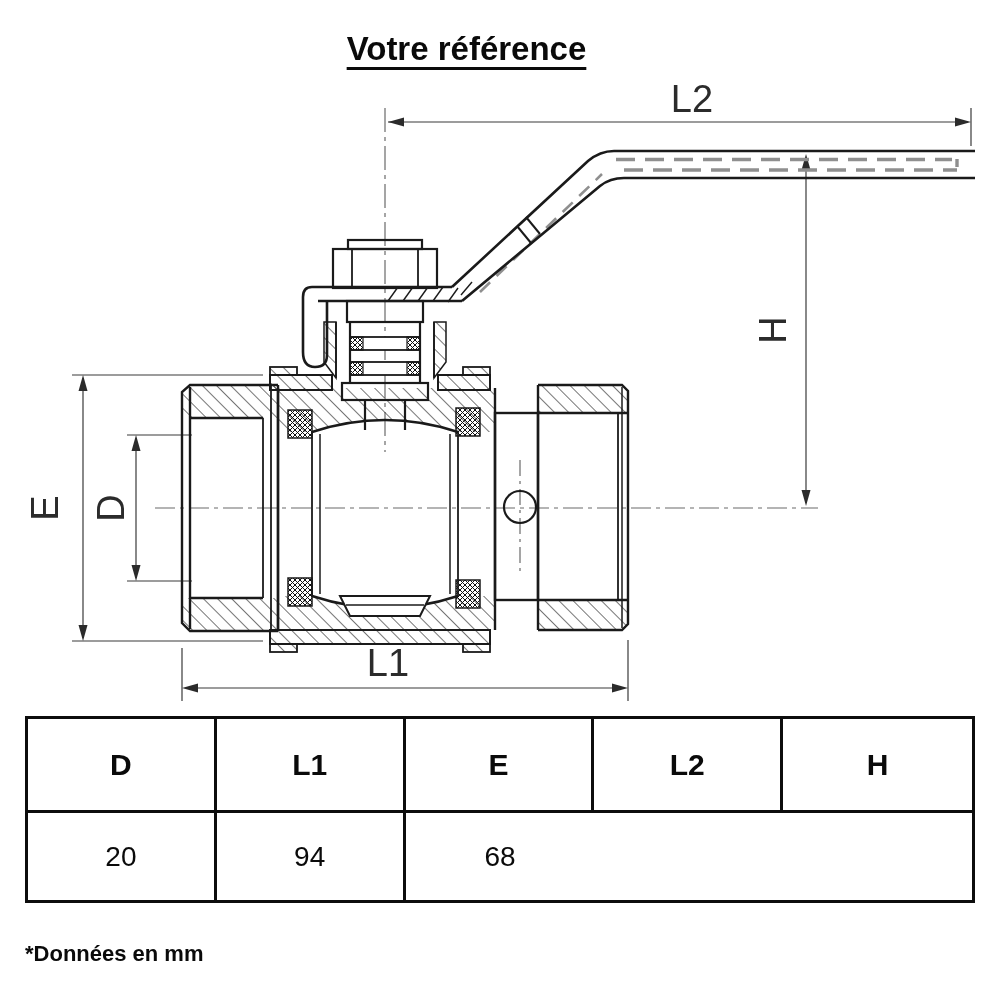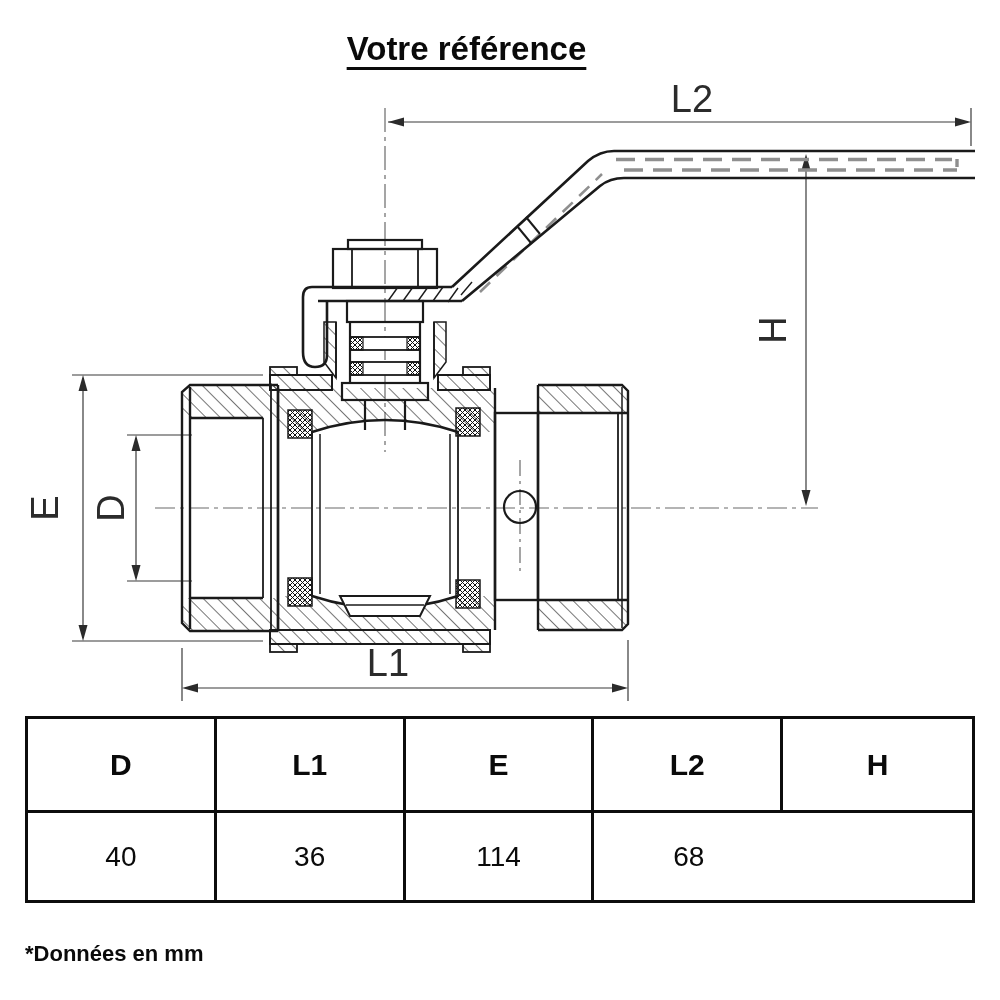--- a/index.html
+++ b/index.html
@@ -256,19 +256,18 @@
     </g>
   </g>
 </svg>
 
 <div class="dim-table">
   <div class="cell head">D</div>
   <div class="cell head">L1</div>
   <div class="cell head">E</div>
   <div class="cell head">L2</div>
   <div class="cell head last">H</div>
-  <div class="cell val">40</div>
-  <div class="cell val">36</div>
-  <div class="cell val">114</div>
+  <div class="cell val">20</div>
+  <div class="cell val">94</div>
   <div class="cell val last">68</div>
 </div>
 
 <div class="footnote">*Données en mm</div>
 
 </body></html>

